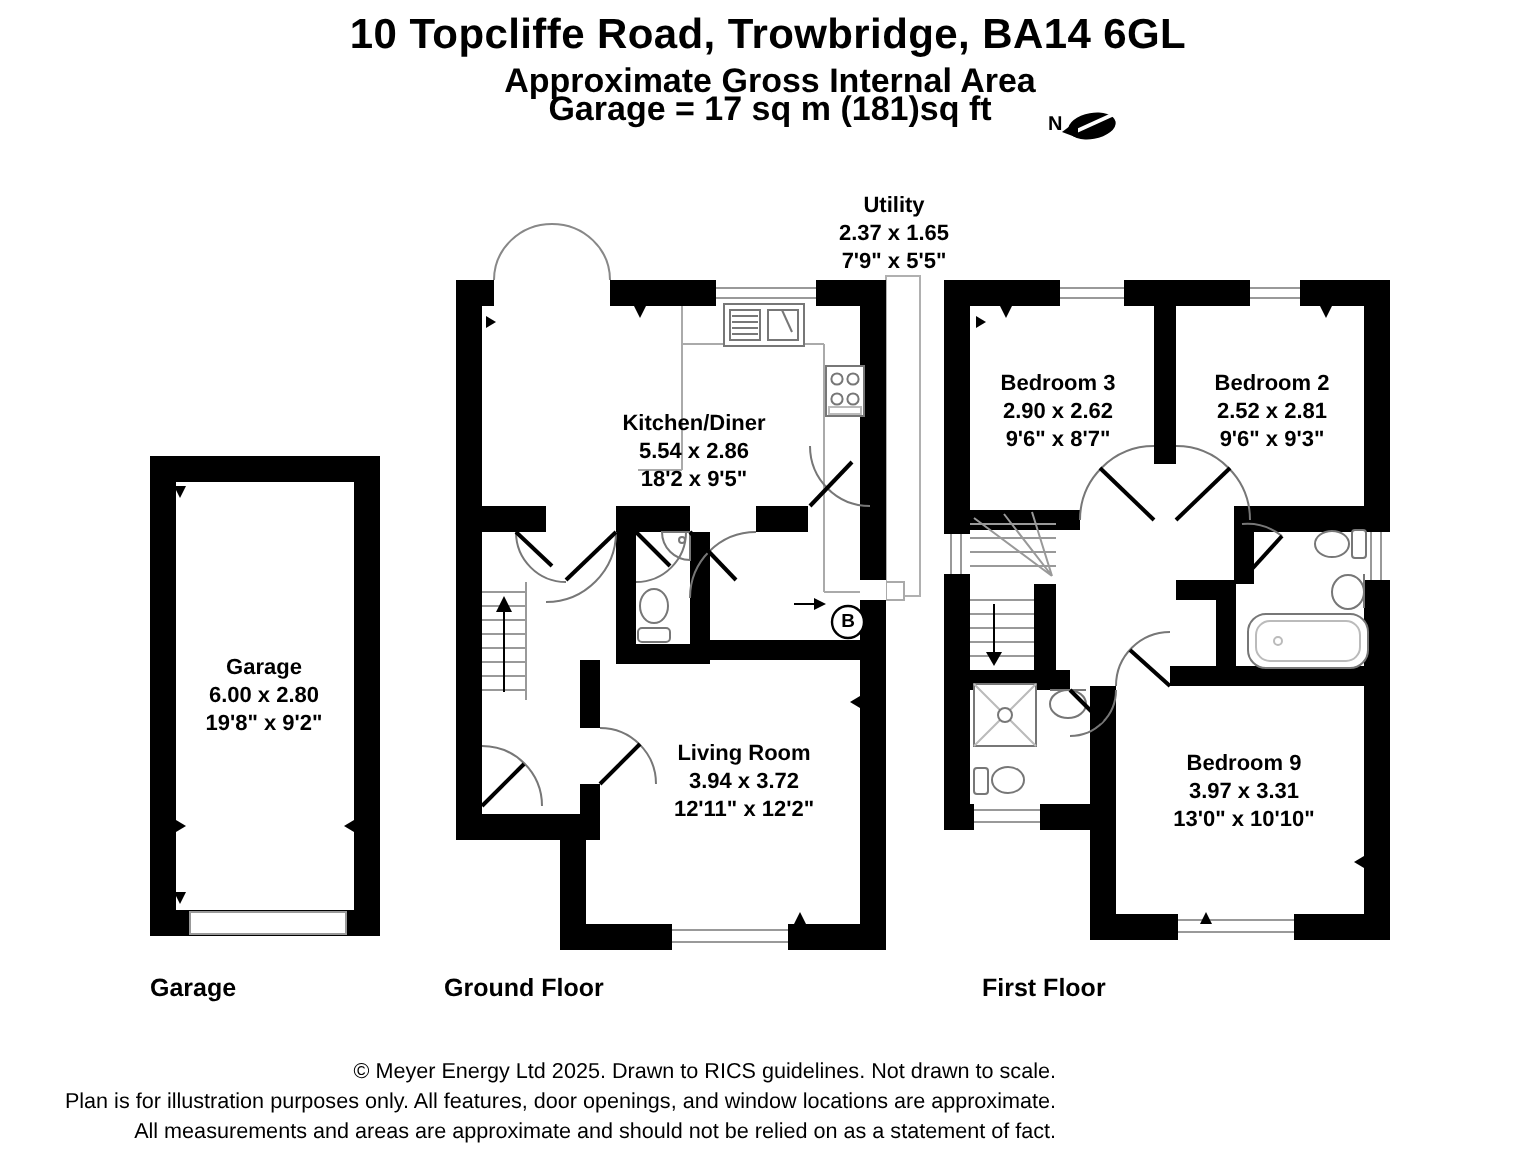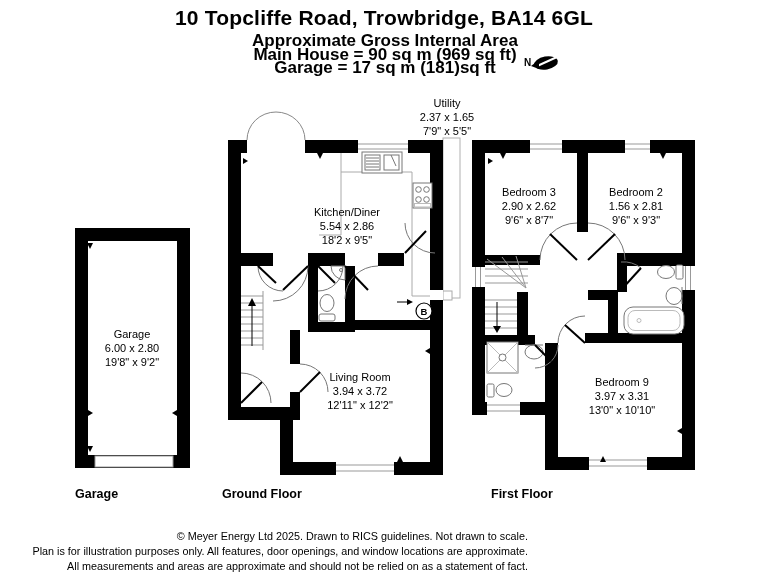--- a/index.html
+++ b/index.html
@@ -1,21 +1,21 @@
 <!DOCTYPE html>
 <html><head>
 <meta charset="utf-8">
 <style>
   html,body{margin:0;padding:0;}
   body{width:768px;height:576px;background:#ffffff;position:relative;overflow:hidden;
        font-family:"Liberation Sans",sans-serif;color:#000;}
   .abs{position:absolute;}
   .title{top:6px;left:0;width:768px;text-align:center;font-size:21px;font-weight:bold;letter-spacing:.2px;}
   .hdr-block{top:34px;left:155px;width:460px;text-align:center;font-size:17px;font-weight:bold;line-height:13.5px;}
-  .room-lbl{transform:translateX(-50%);text-align:center;font-size:11px;font-weight:normal;line-height:14px;white-space:nowrap;}
+  .room-lbl{transform:translateX(-50%);text-align:center;font-size:11px;font-weight:bold;line-height:14px;white-space:nowrap;}
   .floor-lbl{font-size:12.5px;font-weight:bold;white-space:nowrap;}
   .footer{top:529px;right:240px;width:540px;text-align:right;font-size:10.8px;line-height:15px;white-space:nowrap;}
   .north-n{top:57px;left:524px;font-size:10px;font-weight:bold;}
   .boiler{top:311px;left:424px;transform:translate(-50%,-50%);font-size:9.5px;font-weight:bold;}
   svg{position:absolute;top:0;left:0;}
 </style>
 </head>
 <body>
 
 <svg width="768" height="576" viewBox="0 0 768 576">
@@ -256,21 +256,20 @@
     <ellipse cx="546" cy="63" rx="12" ry="6.5" fill="#000" transform="rotate(-10 546 63)"></ellipse>
     <path d="M535,67 L557,57" stroke="#fff" stroke-width="2" fill="none"></path>
     <polygon points="531,66 539,60 539,69" fill="#000"></polygon>
   </g>
 </svg>
 
 <div class="abs title">10 Topcliffe Road, Trowbridge, BA14 6GL</div>
 
 <div class="abs hdr-block">
   <div>Approximate Gross Internal Area</div>
-  <div>Main House = 90 sq m (969 sq ft)</div>
   <div>Garage = 17 sq m (181)sq ft</div>
 </div>
 
 <div class="abs north-n">N</div>
 
 <div class="abs room-lbl" style="top:96px;left:447px;">
   <div>Utility</div>
   <div>2.37 x 1.65</div>
   <div>7'9" x 5'5"</div>
 </div>
@@ -280,35 +279,35 @@
   <div>6.00 x 2.80</div>
   <div>19'8" x 9'2"</div>
 </div>
 
 <div class="abs room-lbl" style="top:205px;left:347px;">
   <div>Kitchen/Diner</div>
   <div>5.54 x 2.86</div>
   <div>18'2 x 9'5"</div>
 </div>
 
-<div class="abs room-lbl" style="top:370px;left:360px;">
+<div class="abs room-lbl" style="top:370px;left:372px;">
   <div>Living Room</div>
   <div>3.94 x 3.72</div>
   <div>12'11" x 12'2"</div>
 </div>
 
 <div class="abs room-lbl" style="top:185px;left:529px;">
   <div>Bedroom 3</div>
   <div>2.90 x 2.62</div>
   <div>9'6" x 8'7"</div>
 </div>
 
 <div class="abs room-lbl" style="top:185px;left:636px;">
   <div>Bedroom 2</div>
-  <div>1.56 x 2.81</div>
+  <div>2.52 x 2.81</div>
   <div>9'6" x 9'3"</div>
 </div>
 
 <div class="abs room-lbl" style="top:375px;left:622px;">
   <div>Bedroom 9</div>
   <div>3.97 x 3.31</div>
   <div>13'0" x 10'10"</div>
 </div>
 
 <div class="abs boiler">B</div>

